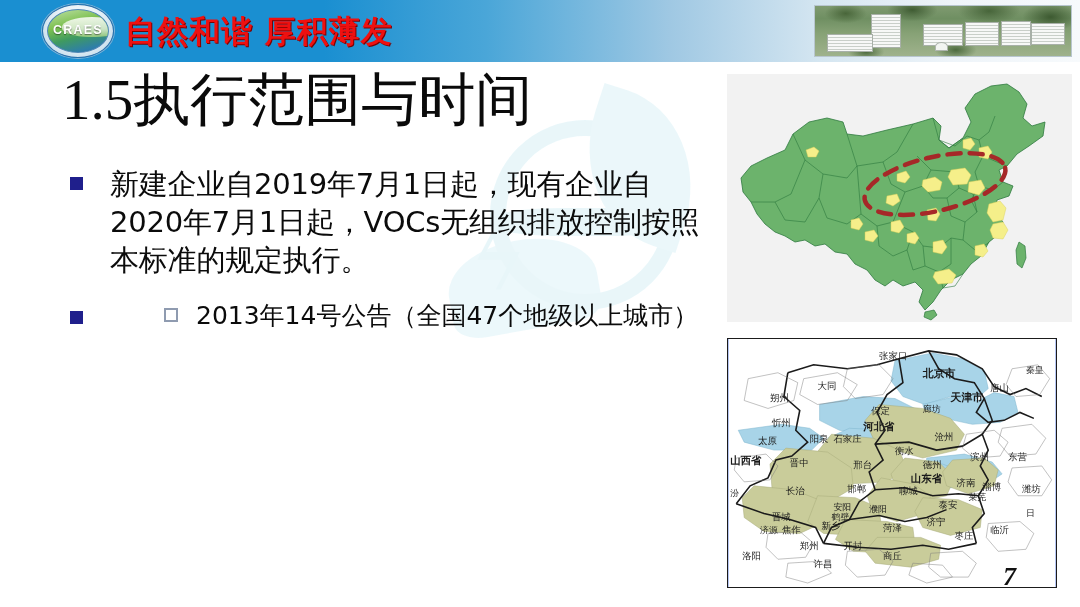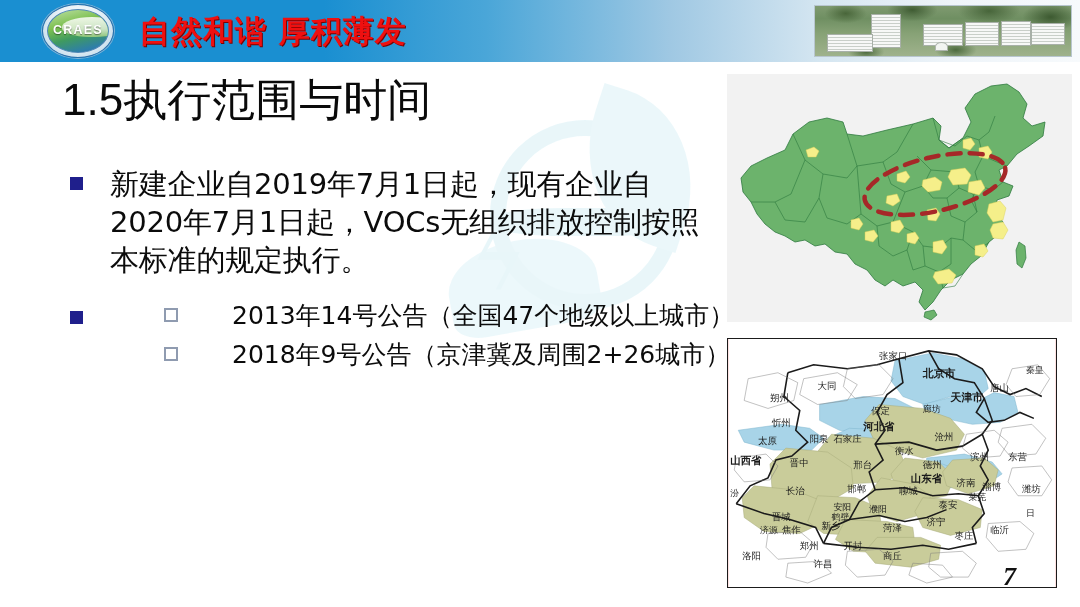--- a/index.html
+++ b/index.html
@@ -50,21 +50,21 @@
   }
   .logo .dots {
     position:absolute; left:8px; top:1px; width:72px; height:54px;
     border-radius:50%;
     background:repeating-conic-gradient(from 0deg,#2a6ea8 0deg 3deg, transparent 3deg 9deg);
     -webkit-mask: radial-gradient(ellipse at 50% 50%, transparent 0 72%, #000 73% 92%, transparent 93%);
             mask: radial-gradient(ellipse at 50% 50%, transparent 0 72%, #000 73% 92%, transparent 93%);
     opacity:.85;
   }
   .header-slogan {
-    position:absolute; left:139px; top:10px;
+    position:absolute; left:125px; top:10px;
     font-size:31px; font-weight:bold; color:#ef1010;
     letter-spacing:1px; line-height:42px;
     text-shadow:1px 1px 0 #7a0000;
     white-space:nowrap;
   }
   .header-photo {
     position:absolute; right:8px; top:5px; width:258px; height:52px;
     border:1px solid #b8c6cf; background:#cfd9cc; overflow:hidden;
   }
   .hp-sky { position:absolute; inset:0;
@@ -118,23 +118,23 @@
   }
   .wm-script {
     position:absolute; left:40px; top:120px;
     font-family:"DejaVu Serif", serif; font-style:italic;
     font-size:86px; color:#b5e2ee; letter-spacing:-6px;
   }
 
   
   .slide-title {
     position:absolute; left:62px; top:64px;
-    font-size:44px; font-weight:normal; color:#0a0a0a;
+    font-size:57px; font-weight:normal; color:#0a0a0a;
     letter-spacing:0px; line-height:72px; white-space:nowrap;
-    font-family:Liberation Sans, sans-serif;
+    font-family:Liberation Serif, serif;
   }
 
   
   .content { position:absolute; left:62px; top:165px; width:660px; }
 
   .bullet {
     position:relative; padding-left:48px; margin-bottom:20px;
   }
   .bullet .marker {
     position:absolute; left:8px; top:12px;
@@ -149,34 +149,33 @@
 
   .sub-list { margin-top:4px; padding-left:52px; }
   .sub-item { position:relative; padding-left:34px; line-height:34px; margin-bottom:2px; }
   .sub-item .marker2 {
     position:absolute; left:2px; top:9px;
     width:14px; height:14px; border:2px solid #8f9bb0; background:transparent;
   }
   .sub-item .text2 {
     font-size:25px; color:#0b0b0b; line-height:34px; white-space:nowrap;
     font-family:"DejaVu Sans","Liberation Sans", sans-serif;
-    margin-left:36px;
   }
 
   
   .china-map {
     position:absolute; left:727px; top:74px; width:345px; height:248px;
     background:#f2f2f2; overflow:hidden;
   }
   .china-map svg { display:block; width:100%; height:100%; }
 
   
   .region-map {
     position:absolute; left:727px; top:338px; width:330px; height:250px;
-    background:#fca5a5; border:1.5px solid #1b1b1b; overflow:hidden;
+    background:#1d4ed8; border:1.5px solid #1b1b1b; overflow:hidden;
   }
   .region-map svg { display:block; width:100%; height:100%; }
 
   .page-number {
     position:absolute; left:1003px; top:562px;
     font-size:26px; font-weight:bold; color:#111; font-style:italic;
     font-family:"Liberation Serif", serif;
   }
 </style>
 </head>
@@ -226,24 +225,20 @@
     </div>
   </div>
 
   <div class="bullet">
     <span class="marker"></span>
 
     <div class="sub-list">
       <div class="sub-item">
         <span class="marker2"></span>
         <span class="text2">2013年14号公告（全国47个地级以上城市）</span>
-      </div>
-      <div class="sub-item">
-        <span class="marker2"></span>
-        <span class="text2">2018年9号公告（京津冀及周围2+26城市）</span>
       </div>
     </div>
   </div>
 
 </div>
 
 <div class="china-map">
   <svg viewBox="0 0 345 248" xmlns="http://www.w3.org/2000/svg">
     <rect x="0" y="0" width="345" height="248" fill="#f2f2f2"></rect>
 

